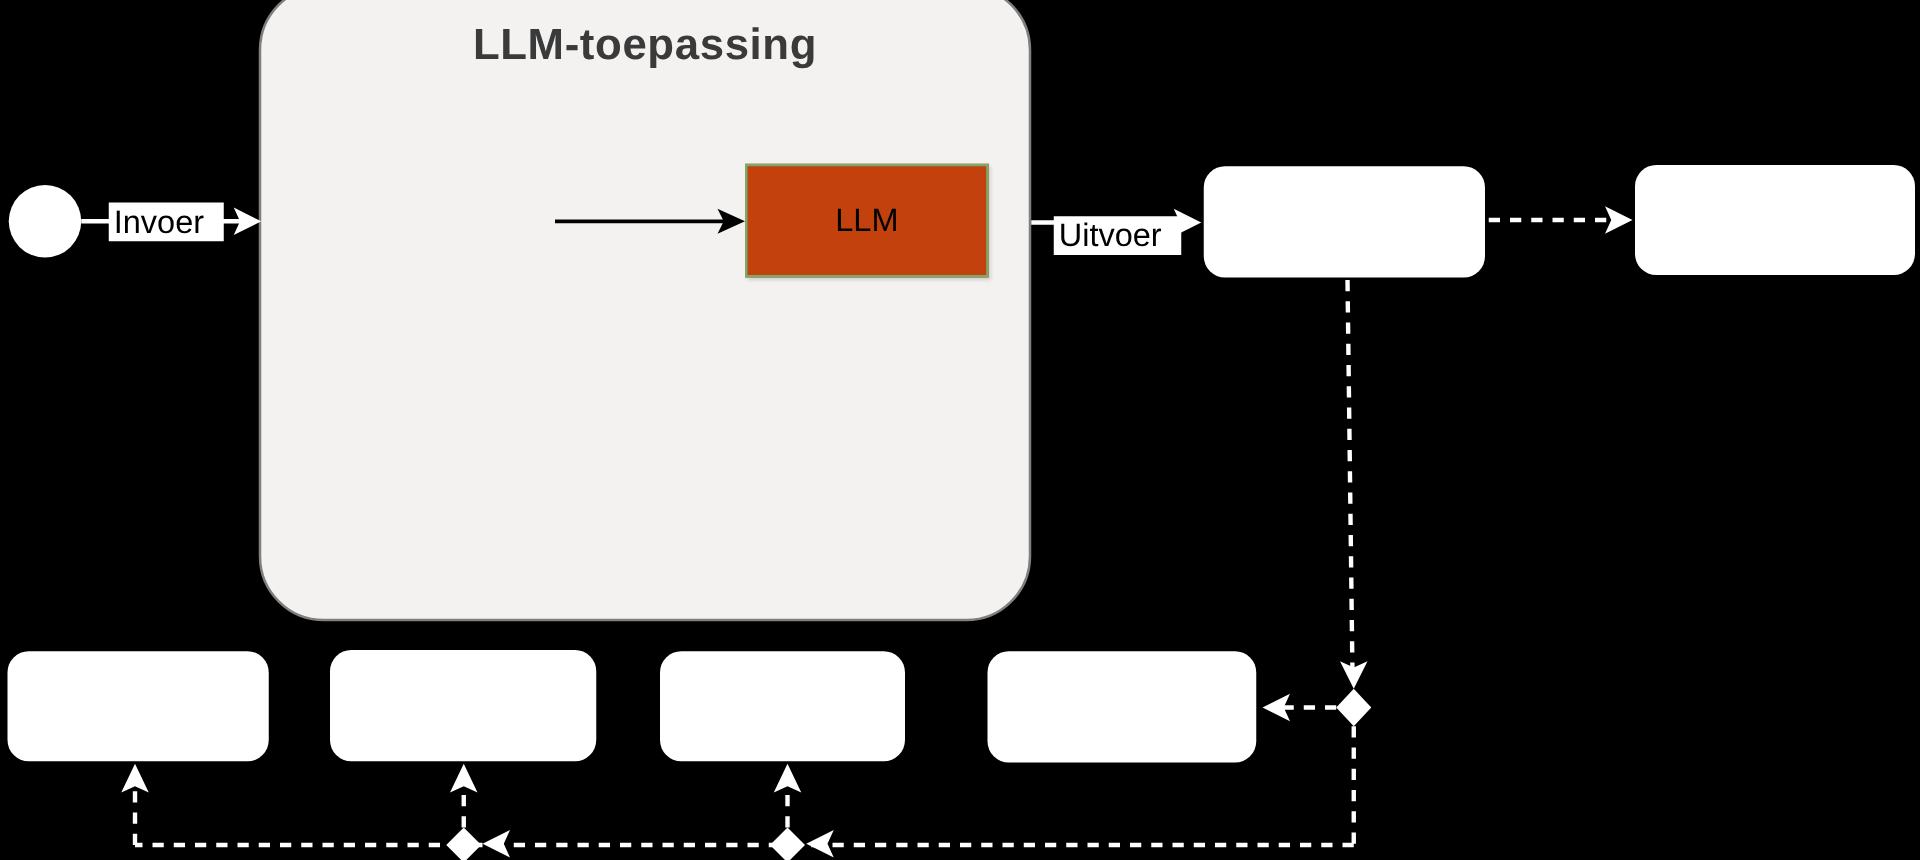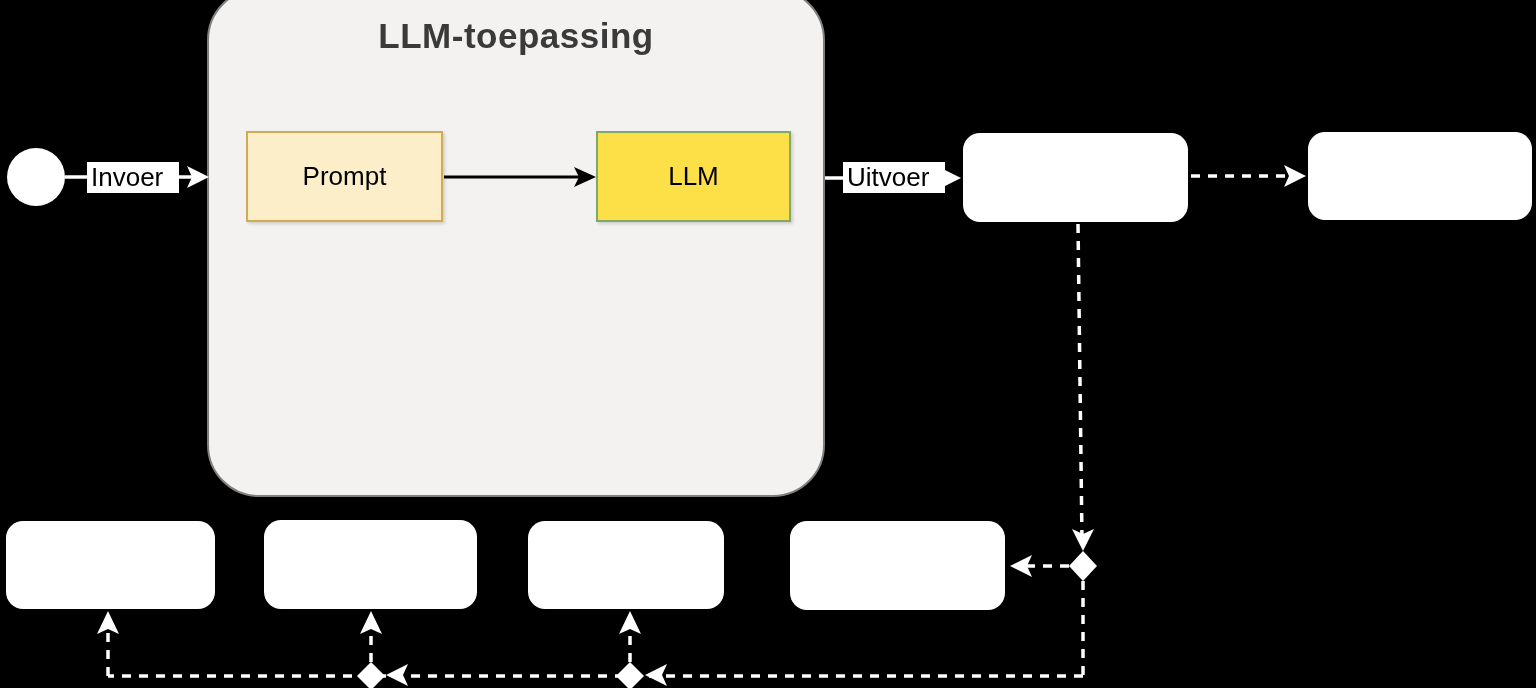--- a/index.html
+++ b/index.html
@@ -45,21 +45,21 @@
     z-index: 2;
   }
   .node.prompt {
     left: 246px; top: 131px; width: 197px; height: 91px;
     background: #fbeec9;
     border: 2px solid #d0ab54;
     box-shadow: 2px 2px 3px rgba(0,0,0,0.15);
   }
   .node.llm {
     left: 596px; top: 131px; width: 195px; height: 91px;
-    background: #fde047;
+    background: #c2410c;
     border: 2px solid #7fa96a;
     box-shadow: 2px 2px 3px rgba(0,0,0,0.15);
   }
 
   .white-box {
     position: absolute;
     background: #ffffff;
     border-radius: 17px;
     z-index: 2;
   }
@@ -74,21 +74,21 @@
     position: absolute;
     background: #ffffff;
     color: #000000;
     font-size: 26px;
     line-height: 28px;
     padding: 1px 16px 2px 4px;
     z-index: 4;
     white-space: nowrap;
   }
   .label-invoer  { left: 87px;  top: 162px; }
-  .label-uitvoer { left: 843px; top: 162px; }
+  .label-uitvoer { left: 843px; top: 173px; }
 
   .connector-layer {
     position: absolute;
     left: 0; top: 0;
     width: 1536px; height: 688px;
     z-index: 3;
     pointer-events: none;
   }
 </style>
 </head>
@@ -133,23 +133,20 @@
     <path d="M645,675 L667,664 L662,675 L667,686 Z" fill="#ffffff"></path>
     <polygon points="630,662 644,676 630,690 616,676" fill="#ffffff"></polygon>
     <line x1="630" y1="662" x2="630" y2="624" stroke="#ffffff" stroke-width="3.5" stroke-dasharray="9 8"></line>
     <path d="M630,611 L619,634 L630,629 L641,634 Z" fill="#ffffff"></path>
   </svg>
 
   <div class="app-container">
     <div class="app-title">LLM-toepassing</div>
   </div>
 
-  <div class="node prompt">
-    <span>Prompt</span>
-  </div>
 
   <div class="node llm">
     <span>LLM</span>
   </div>
 
   <div class="white-box box-output"></div>
   <div class="white-box box-right"></div>
   <div class="white-box box-b1"></div>
   <div class="white-box box-b2"></div>
   <div class="white-box box-b3"></div>

